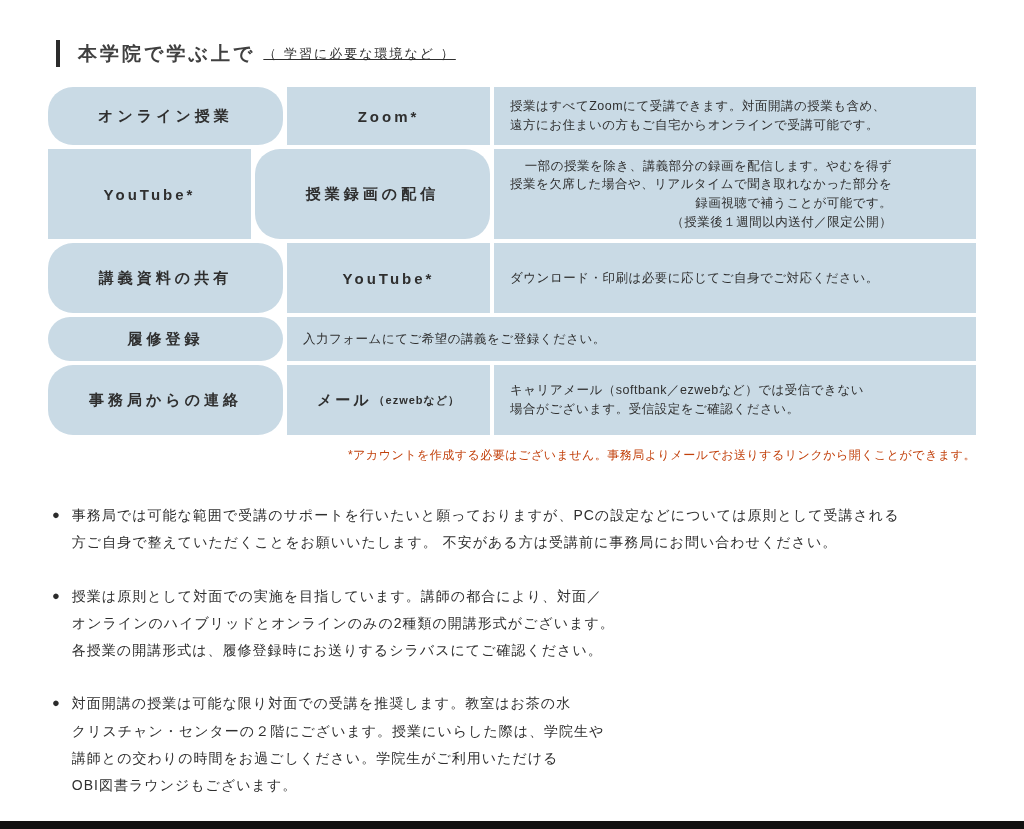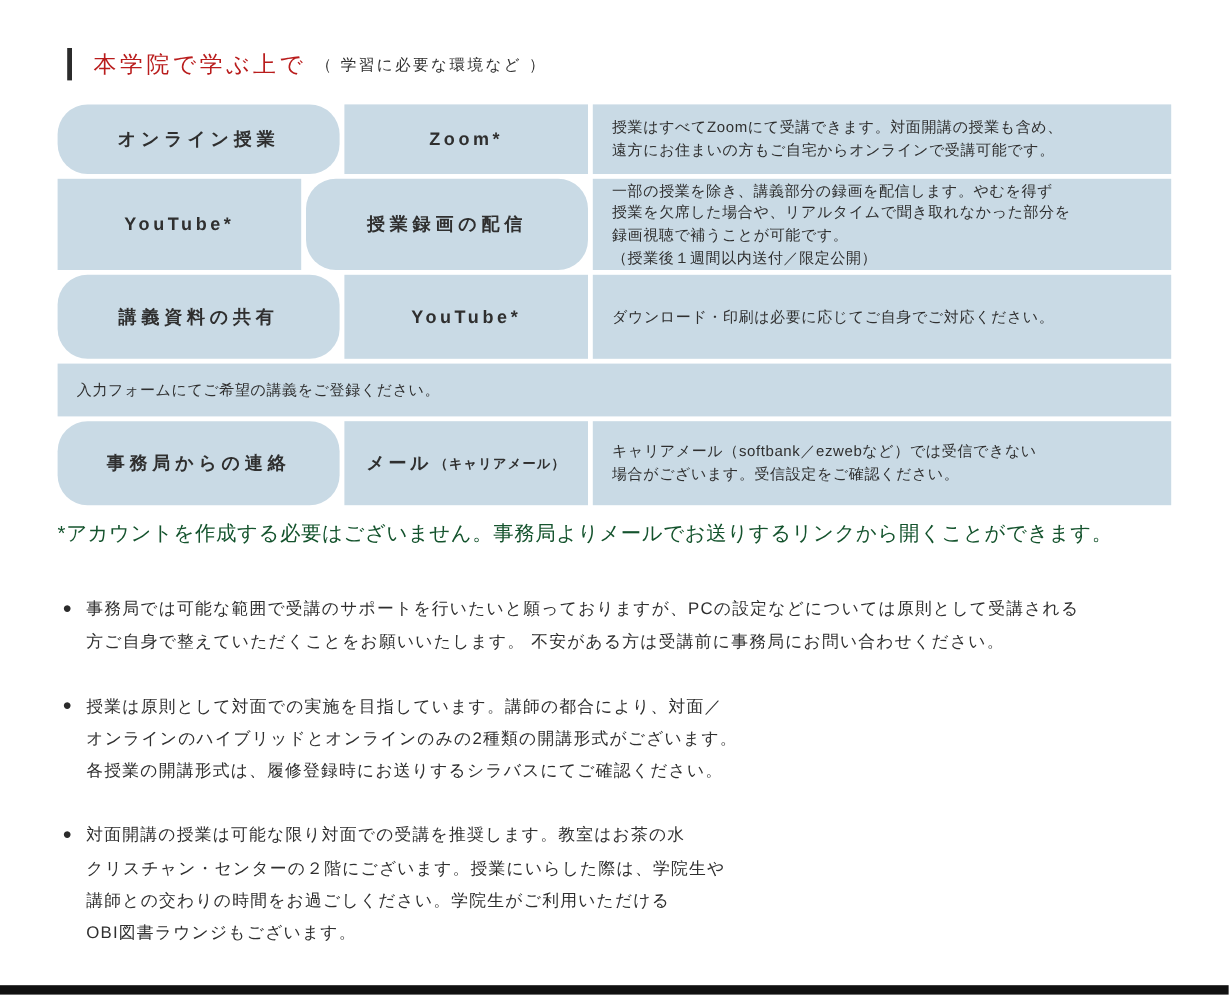--- a/index.html
+++ b/index.html
@@ -9,42 +9,42 @@
     background: #ffffff;
     color: #2f2f2f;
     position: relative;
     overflow: hidden;
   }
   .page { padding: 40px 48px 0 48px; }
 
   
   .title-row { display: flex; align-items: center; margin-left: 8px; }
   .title-bar { width: 4px; height: 27px; background: #2b2b2b; margin-right: 18px; }
-  .title { font-size: 19px; font-weight: normal; letter-spacing: 3px; color: #b91c1c; }
-  .title-note { font-size: 13px; letter-spacing: 2px; margin-left: 8px; color: #2f2f2f; }
+  .title { font-size: 19px; font-weight: bold; letter-spacing: 3px; color: #404040; }
+  .title-note { font-size: 13px; letter-spacing: 2px; margin-left: 8px; color: #2f2f2f; text-decoration: underline; }
 
   
   .intro {
     margin-top: 24px; margin-left: 12px;
     font-size: 14px; line-height: 1.9; letter-spacing: 1px;
     white-space: pre-line;
   }
 
   
   .tool-table { margin-top: 20px; }
   .t-row { display: flex; gap: 4px; margin-bottom: 4px; }
   .t-cell { background: #c9dae5; display: flex; align-items: center; }
   .c-category { width: 235px; justify-content: center; font-size: 15px; font-weight: bold; letter-spacing: 4px; border-radius: 25px; }
   .c-tool { width: 203px; justify-content: center; font-size: 15px; font-weight: bold; letter-spacing: 3px; }
   .c-tool .tool-note { font-size: 11px; font-weight: bold; letter-spacing: 1px; margin-left: 2px; }
   .c-desc { flex: 1; font-size: 12.5px; line-height: 1.5; letter-spacing: 0.5px; padding: 8px 10px 8px 16px; white-space: pre-line; }
-  .h-58 { height: 58px; } .h-90 { height: 76px; } .h-54 { height: 70px; } .h-44 { height: 44px; }
+  .h-58 { height: 58px; } .h-90 { height: 90px; text-align: right; } .h-54 { height: 70px; } .h-44 { height: 44px; }
 
   
-  .footnote { margin-top: 12px; font-size: 17px; letter-spacing: 0.5px; color: #14532d; }
+  .footnote { margin-top: 12px; text-align: right; font-size: 12px; letter-spacing: 0.5px; color: #c2410c; }
 
   
   .bullets { margin-top: 38px; margin-left: 4px; }
   .bullet { display: flex; margin-bottom: 26px; }
   .bullet-marker { font-size: 13px; line-height: 1.95; margin-right: 12px; color: #2b2b2b; }
   .bullet-text { font-size: 14px; line-height: 1.95; letter-spacing: 1px; white-space: pre-line; }
 
   
   .bottom-bar { position: absolute; left: 0; bottom: 0; width: 100%; height: 8px; background: #111111; }
 </style>
@@ -78,28 +78,29 @@
 （授業後１週間以内送付／限定公開）</div>
     </div>
 
     <div class="t-row">
       <div class="t-cell c-category h-54">講義資料の共有</div>
       <div class="t-cell c-tool h-54">YouTube*</div>
       <div class="t-cell c-desc h-54">ダウンロード・印刷は必要に応じてご自身でご対応ください。</div>
     </div>
 
     <div class="t-row">
+      <div class="t-cell c-category h-44">履修登録</div>
       <div class="t-cell c-desc h-44">入力フォームにてご希望の講義をご登録ください。</div>
     </div>
 
     <div class="t-row">
       <div class="t-cell c-category h-54">事務局からの連絡</div>
       <div class="t-cell c-tool h-54">
         <span>メール</span>
-        <span class="tool-note">（キャリアメール）</span>
+        <span class="tool-note">（ezwebなど）</span>
       </div>
       <div class="t-cell c-desc h-54">キャリアメール（softbank／ezwebなど）では受信できない
 場合がございます。受信設定をご確認ください。</div>
     </div>
 
   </div>
 
   <div class="footnote">*アカウントを作成する必要はございません。事務局よりメールでお送りするリンクから開くことができます。</div>
 
   <div class="bullets">

